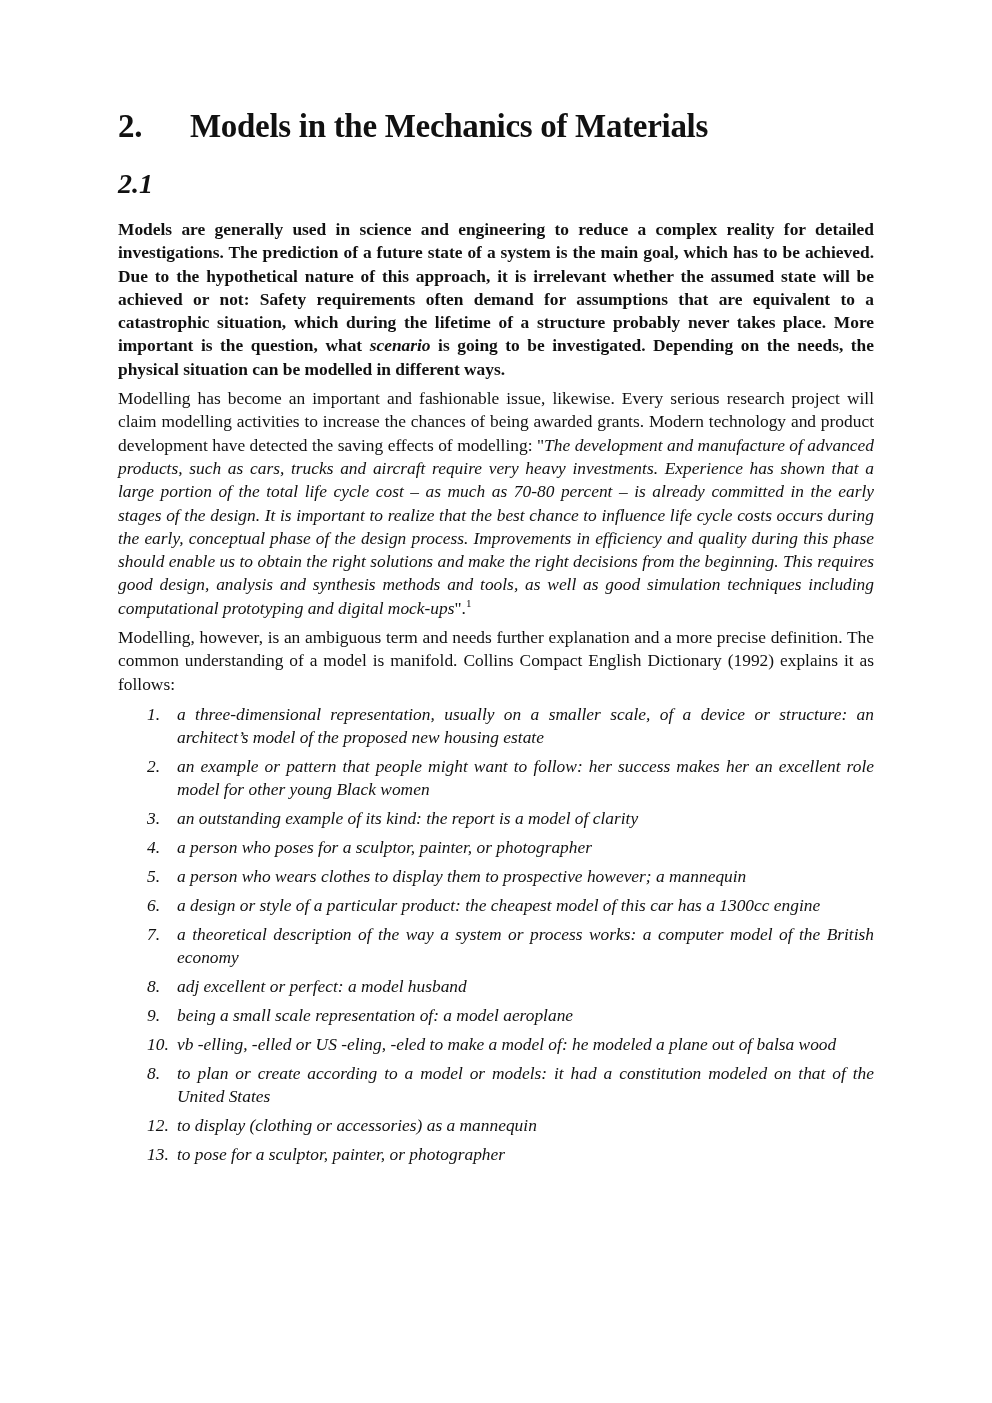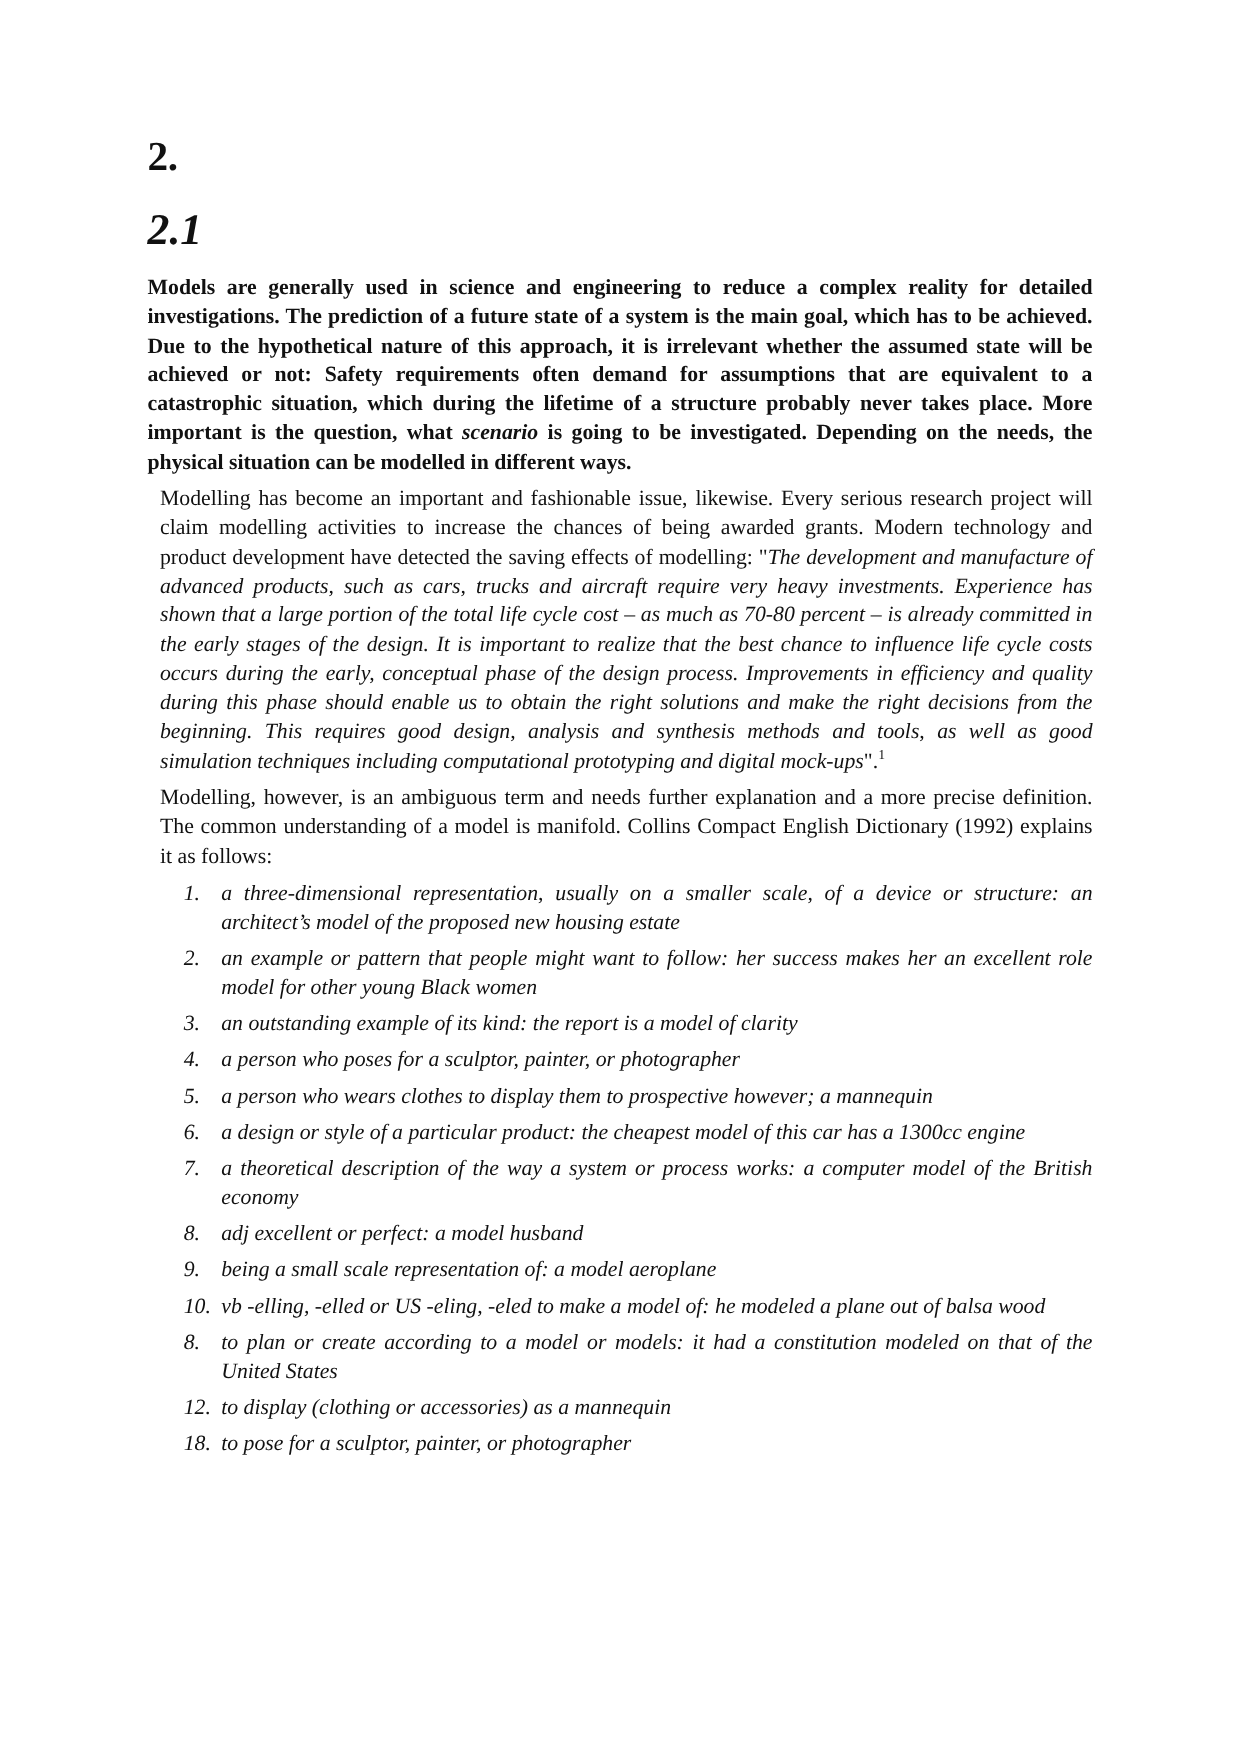--- a/index.html
+++ b/index.html
@@ -3,39 +3,40 @@
 <meta charset="utf-8">
 <style>
   html, body { margin: 0; padding: 0; background: #ffffff; }
   body { width: 992px; height: 1403px; position: relative; overflow: hidden;
          font-family: "Liberation Serif", serif; color: #111; }
   .page { position: absolute; left: 118px; top: 104px; width: 756px; }
   h1 { font-family: "Liberation Serif", serif; font-weight: bold; font-size: 33px;
        margin: 0; line-height: 44px; display: flex; letter-spacing: -0.3px; }
   h1 .num { width: 72px; }
   h2 { font-family: "Liberation Serif", serif; font-weight: bold; font-style: italic;
-       font-size: 35px; margin: 16px 0 0 0; line-height: 40px; display: flex; }
+       font-size: 28px; margin: 16px 0 0 0; line-height: 40px; display: flex; }
   h2 .num { width: 72px; }
   p { font-size: 17.4px; line-height: 23.3px; margin: 0; text-align: justify; }
-  p + p { margin-top: 6px; margin-left: 10px; }
+  p + p { margin-top: 6px; }
   .first { margin-top: 14px; font-weight: bold; }
   em { font-style: italic; }
   sup { font-size: 11px; line-height: 0; }
   ol { list-style: none; margin: 7px 0 0 0; padding: 0; }
   ol li { display: flex; font-style: italic; font-size: 17.4px; line-height: 23.3px;
           margin-bottom: 5.6px; text-align: justify; }
   ol li .n { width: 30px; flex: 0 0 30px; padding-left: 29px; }
   ol li .t { flex: 1; }
 </style>
 </head>
 <body>
 
 <div class="page">
   <h1>
     <span class="num">2.</span>
+    <span>Models in the Mechanics of Materials</span>
   </h1>
   <h2>
     <span class="num">2.1</span>
   </h2>
 
   <p class="first"><span>Models are generally used in science and engineering to reduce a complex reality for detailed investigations. The prediction of a future state of a system is the main goal, which has to be achieved. Due to the hypothetical nature of this approach, it is irrelevant whether the assumed state will be achieved or not: Safety requirements often demand for assumptions that are equivalent to a catastrophic situation, which during the lifetime of a structure probably never takes place. More important is the question, what </span><em>scenario</em><span> is going to be investigated. Depending on the needs, the physical situation can be modelled in different ways.</span></p>
 
   <p><span>Modelling has become an important and fashionable issue, likewise. Every serious research project will claim modelling activities to increase the chances of being awarded grants. Modern technology and product development have detected the saving effects of modelling: "</span><em>The development and manufacture of advanced products, such as cars, trucks and aircraft require very heavy investments. Experience has shown that a large portion of the total life cycle cost – as much as 70-80 percent – is already committed in the early stages of the design. It is important to realize that the best chance to influence life cycle costs occurs during the early, conceptual phase of the design process. Improvements in efficiency and quality during this phase should enable us to obtain the right solutions and make the right decisions from the beginning. This requires good design, analysis and synthesis methods and tools, as well as good simulation techniques including computational prototyping and digital mock-ups</em><span>".</span><sup>1</sup></p>
 
   <p>Modelling, however, is an ambiguous term and needs further explanation and a more precise definition. The common understanding of a model is manifold. Collins Compact English Dictionary (1992) explains it as follows:</p>
@@ -83,17 +84,17 @@
       </li>
     <li>
         <span class="n">8.</span>
         <span class="t">to plan or create according to a model or models: it had a constitution modeled on that of the United States</span>
       </li>
     <li>
         <span class="n">12.</span>
         <span class="t">to display (clothing or accessories) as a mannequin</span>
       </li>
     <li>
-        <span class="n">18.</span>
+        <span class="n">13.</span>
         <span class="t">to pose for a sculptor, painter, or photographer</span>
       </li>
   </ol>
 </div>
 
 </body></html>

